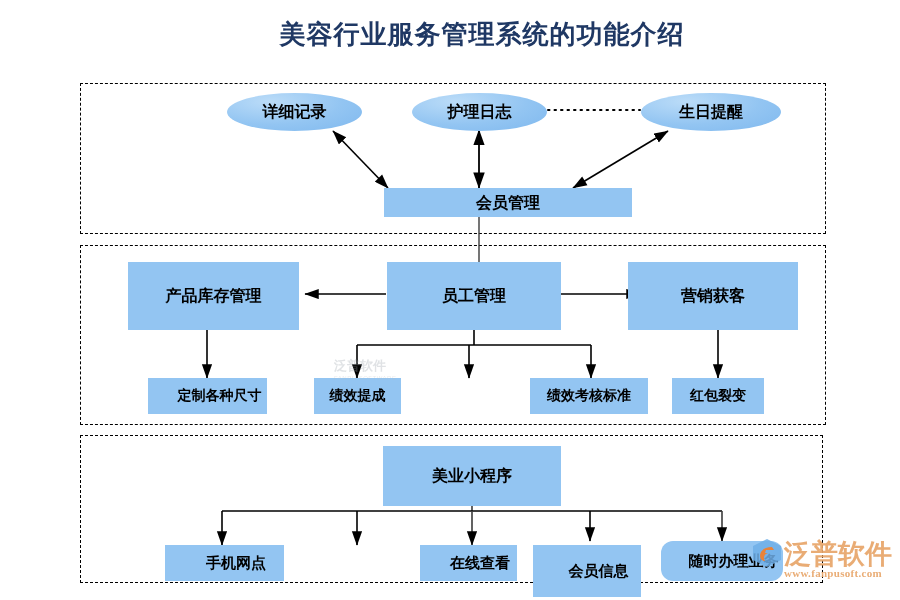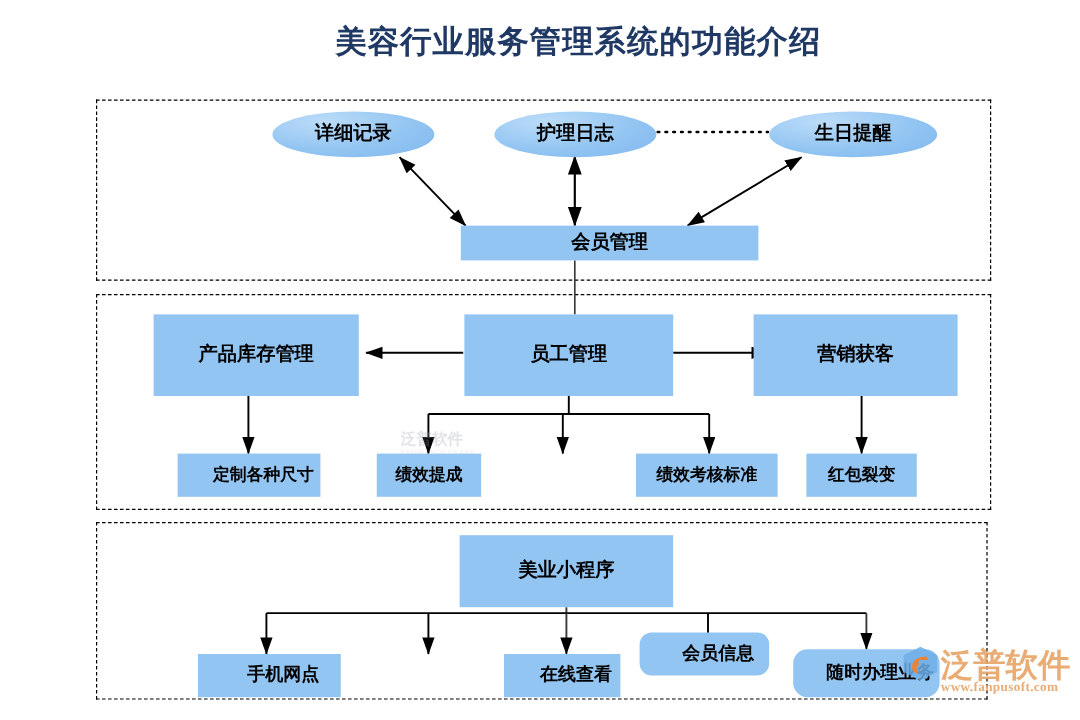--- a/index.html
+++ b/index.html
@@ -129,21 +129,21 @@
 
   <div class="node small" style="left:148px;top:378px;width:119px;height:36px;padding-left:24px;">定制各种尺寸</div>
   <div class="node small" style="left:314px;top:378px;width:87px;height:36px;">绩效提成</div>
   <div class="node small" style="left:530px;top:378px;width:118px;height:36px;">绩效考核标准</div>
   <div class="node small" style="left:672px;top:378px;width:92px;height:36px;">红包裂变</div>
 
   <div class="node big" style="left:383px;top:446px;width:178px;height:60px;">美业小程序</div>
 
   <div class="node mid" style="left:165px;top:545px;width:119px;height:36px;">手机网点</div>
   <div class="node mid" style="left:420px;top:545px;width:97px;height:36px;">在线查看</div>
-  <div class="node mid" style="left:533px;top:527px;width:108px;height:36px;border-radius:10px;">会员信息</div>
+  <div class="node mid" style="left:533px;top:545px;width:108px;height:52px;">会员信息</div>
   <div class="node mid" style="left:661px;top:541px;width:122px;height:40px;border-radius:12px;">随时办理业务</div>
 
   <div class="wm wm-faint">
     <div class="wm-txt">泛普软件</div>
     <div class="wm-sub">FANPU SOFTWARE</div>
   </div>
 
   <div class="wm wm-main">
     <svg class="wm-mark" viewBox="0 0 30 30" xmlns="http://www.w3.org/2000/svg">
       <path d="M15 1 L29 8 L29 22 L15 29 L1 22 L1 8 Z" fill="#6FAEE8" opacity="0.85"></path>

